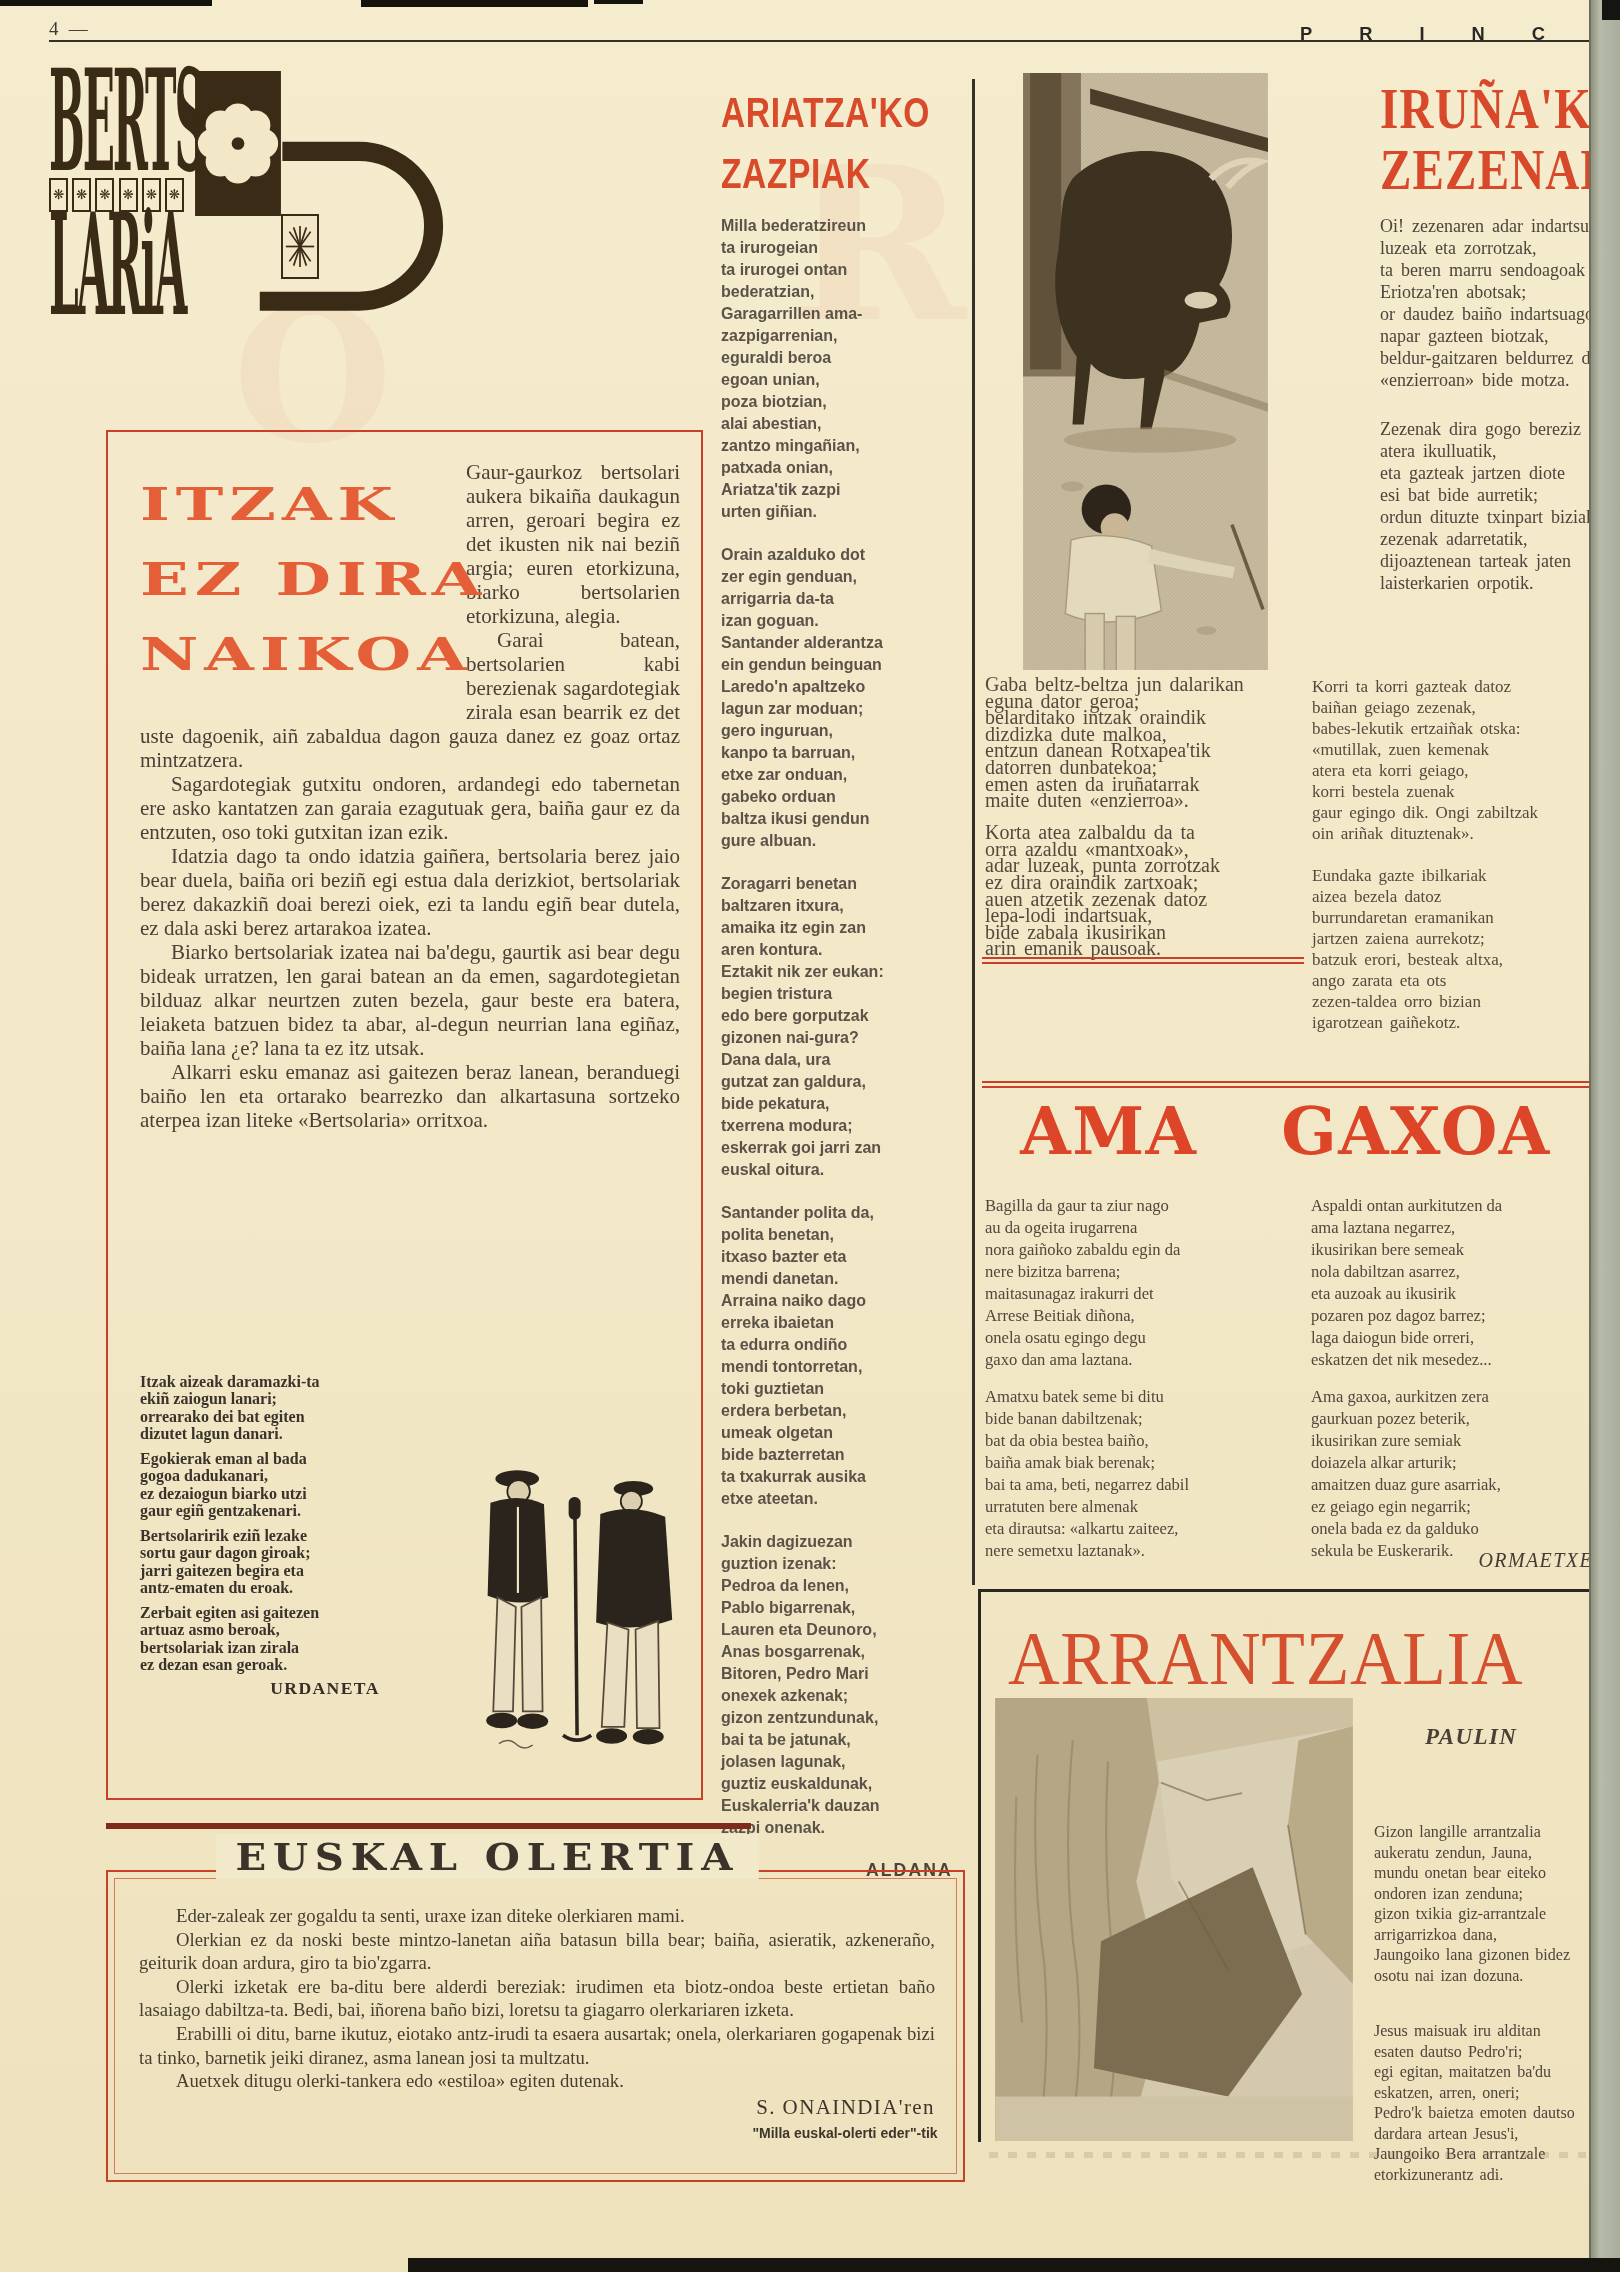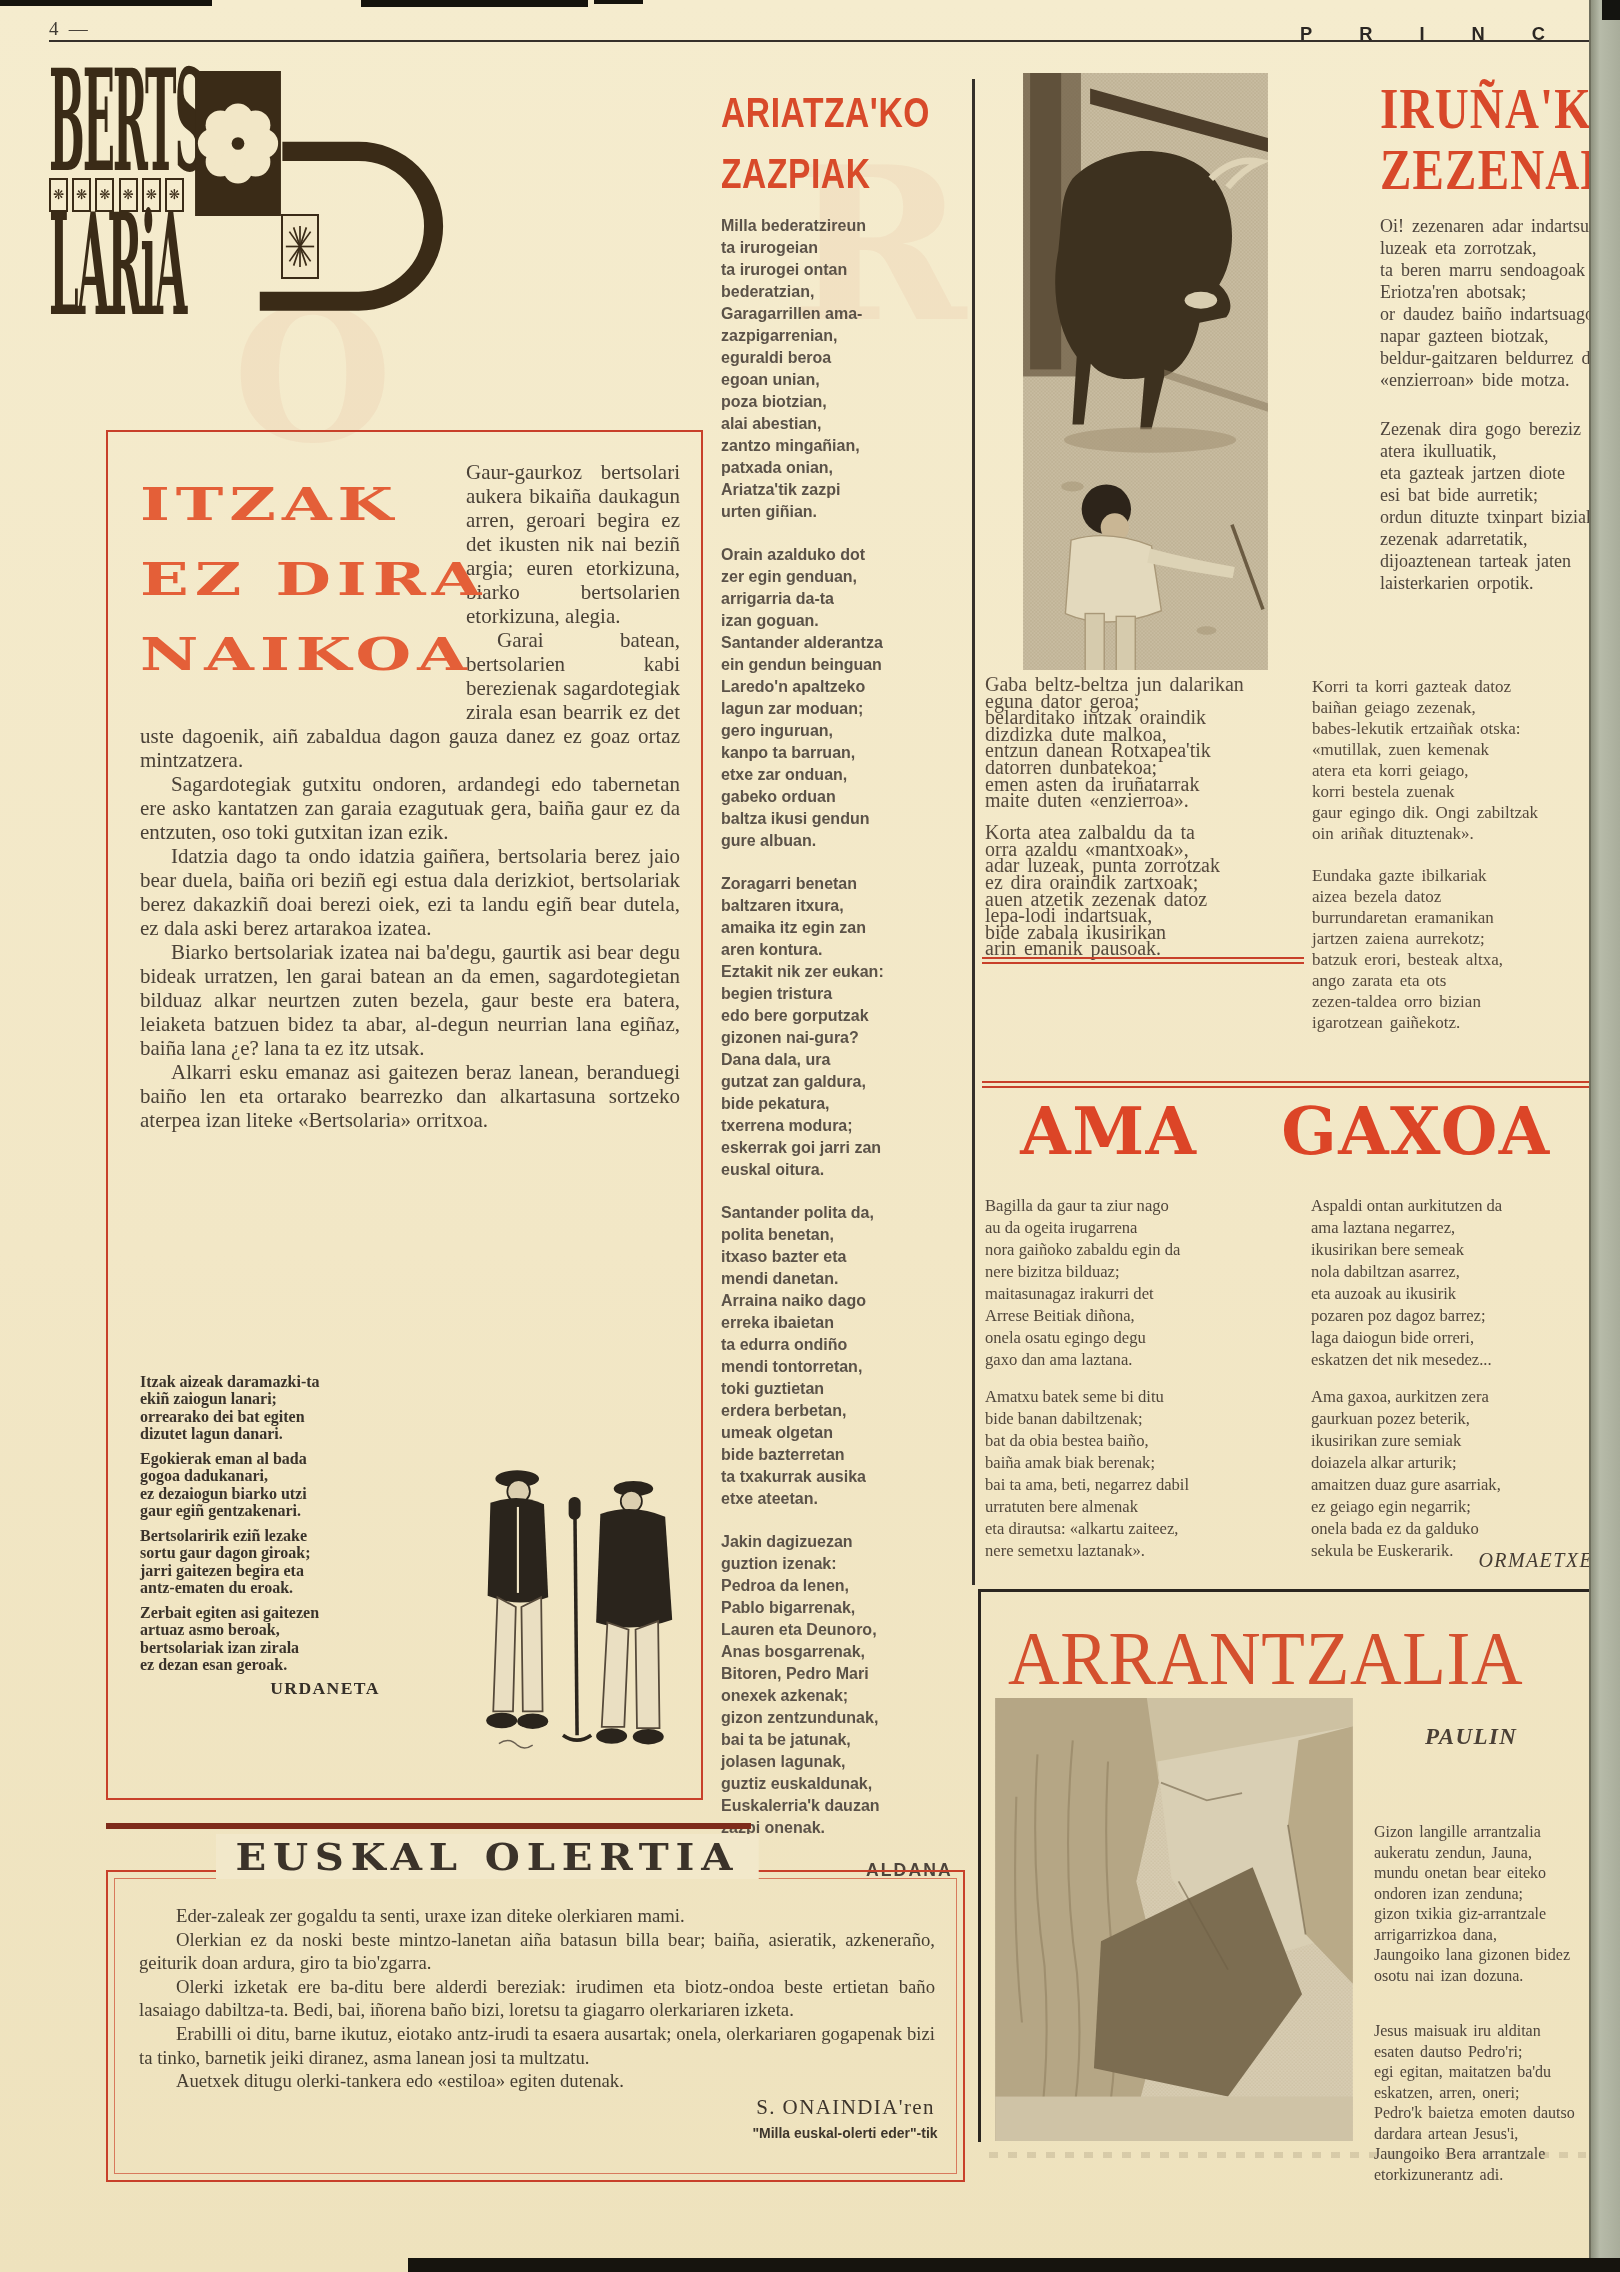--- a/index.html
+++ b/index.html
@@ -412,21 +412,21 @@
 igarotzean gaiñekotz.</div>
   </div>
   <div class="abs redline shortline" data-name="ama-divider-short"></div>
 
   <div class="abs redline fullline" data-name="ama-divider"></div>
   <div class="abs ama-title" data-name="ama-title">AMA GAXOA</div>
   <div class="abs amacol ama-left" data-name="ama-column-left">
     <div class="pre" data-name="ama-stanza">Bagilla da gaur ta ziur nago
 au da ogeita irugarrena
 nora gaiñoko zabaldu egin da
-nere bizitza bilduaz;
+nere bizitza barrena;
 maitasunagaz irakurri det
 Arrese Beitiak diñona,
 onela osatu egingo degu
 gaxo dan ama laztana.</div>
     <div class="pre st2" data-name="ama-stanza">Amatxu batek seme bi ditu
 bide banan dabiltzenak;
 bat da obia bestea baiño,
 baiña amak biak berenak;
 bai ta ama, beti, negarrez dabil
 urratuten bere almenak

